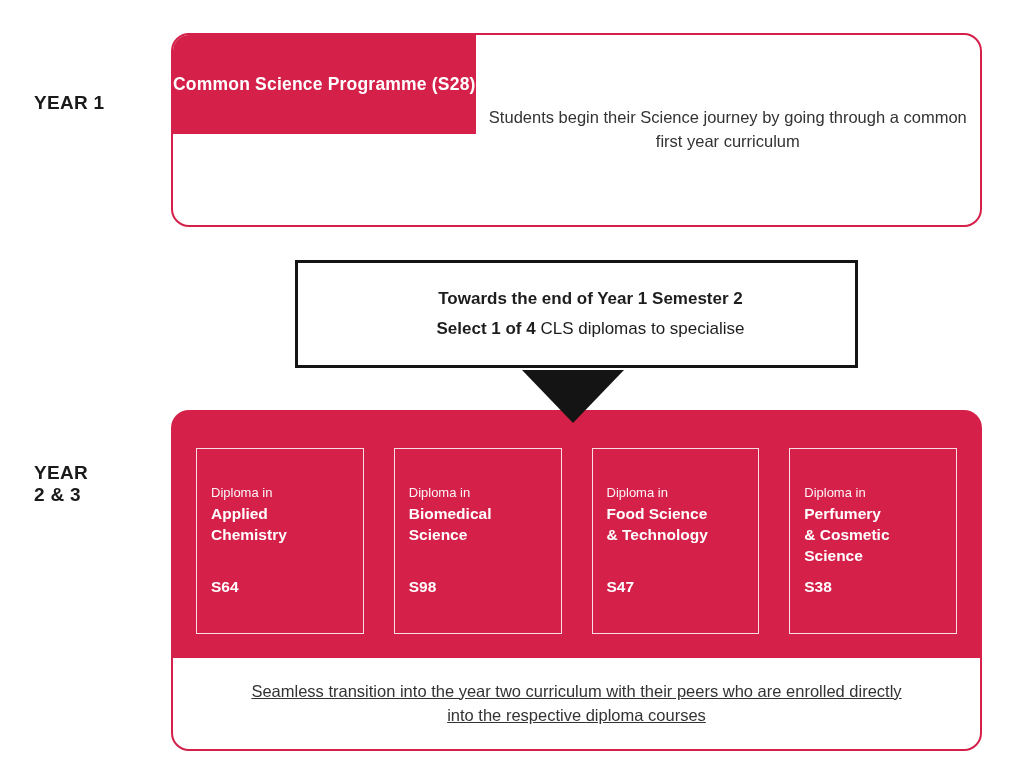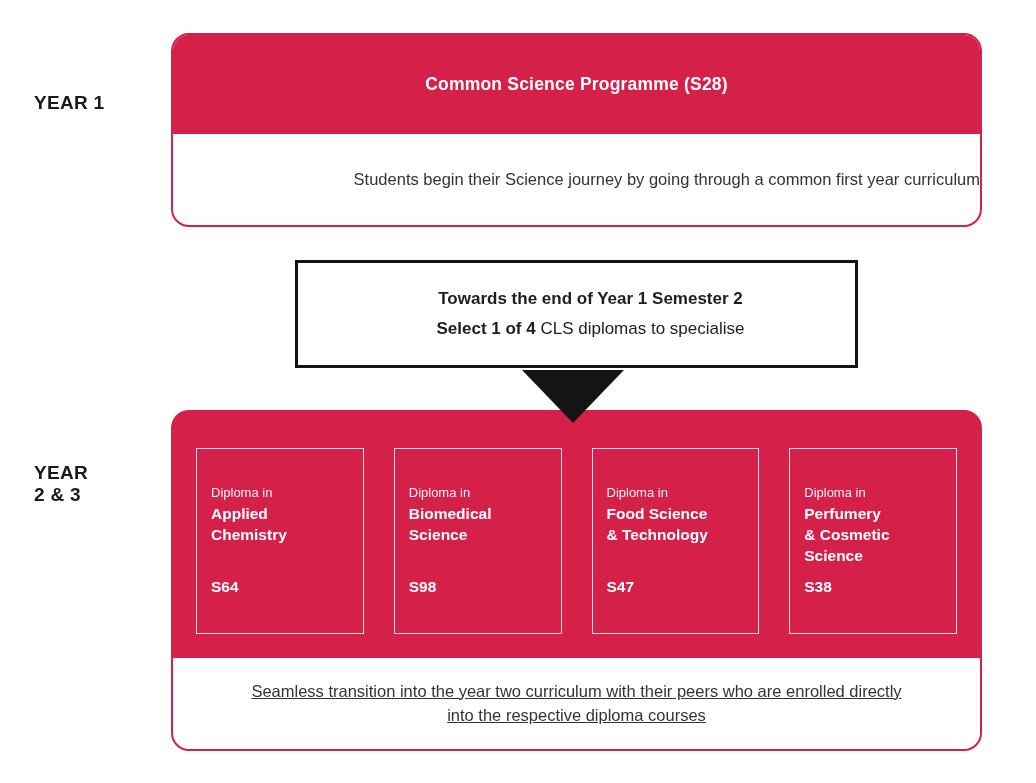--- a/index.html
+++ b/index.html
@@ -35,21 +35,21 @@
     left: 171px;
     top: 33px;
     width: 811px;
     height: 194px;
     border: 2px solid var(--accent);
     border-radius: 18px;
     background: #ffffff;
     box-sizing: border-box;
     overflow: hidden;
     display: flex;
-    flex-direction: column;
+    flex-direction: row;
   }
   .top-box__header {
     height: 99px;
     background: var(--accent);
     display: flex;
     align-items: center;
     justify-content: center;
     color: #ffffff;
     font-size: 17.5px;
     font-weight: bold;

